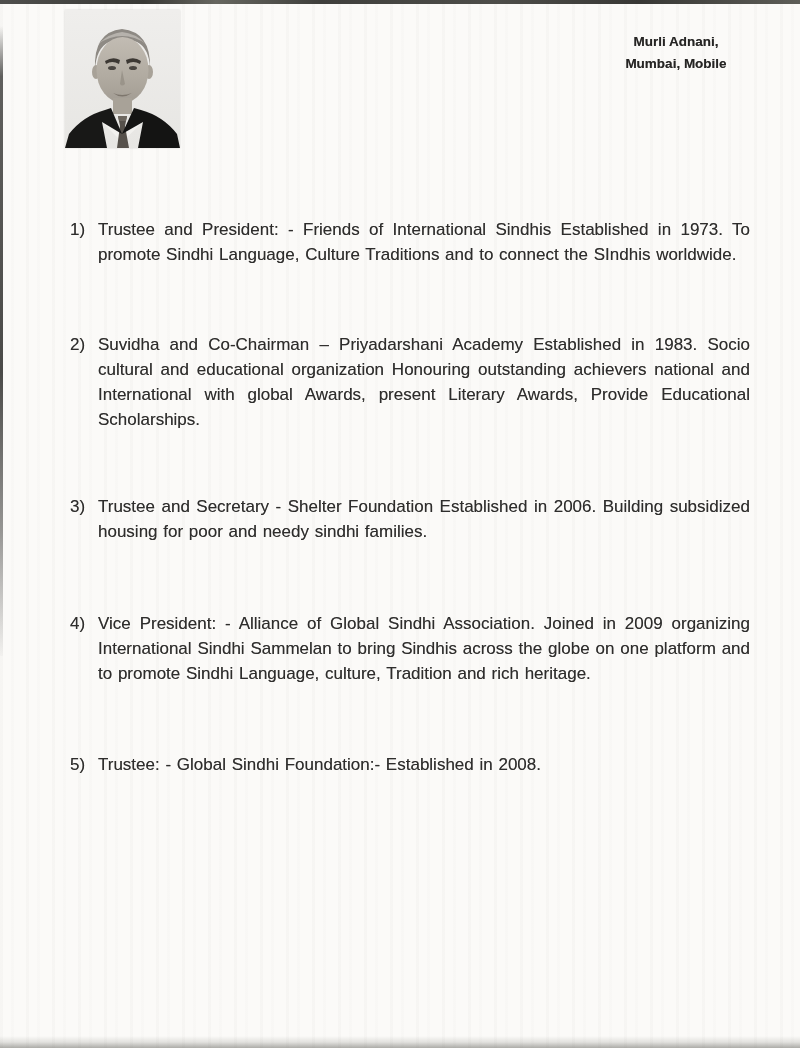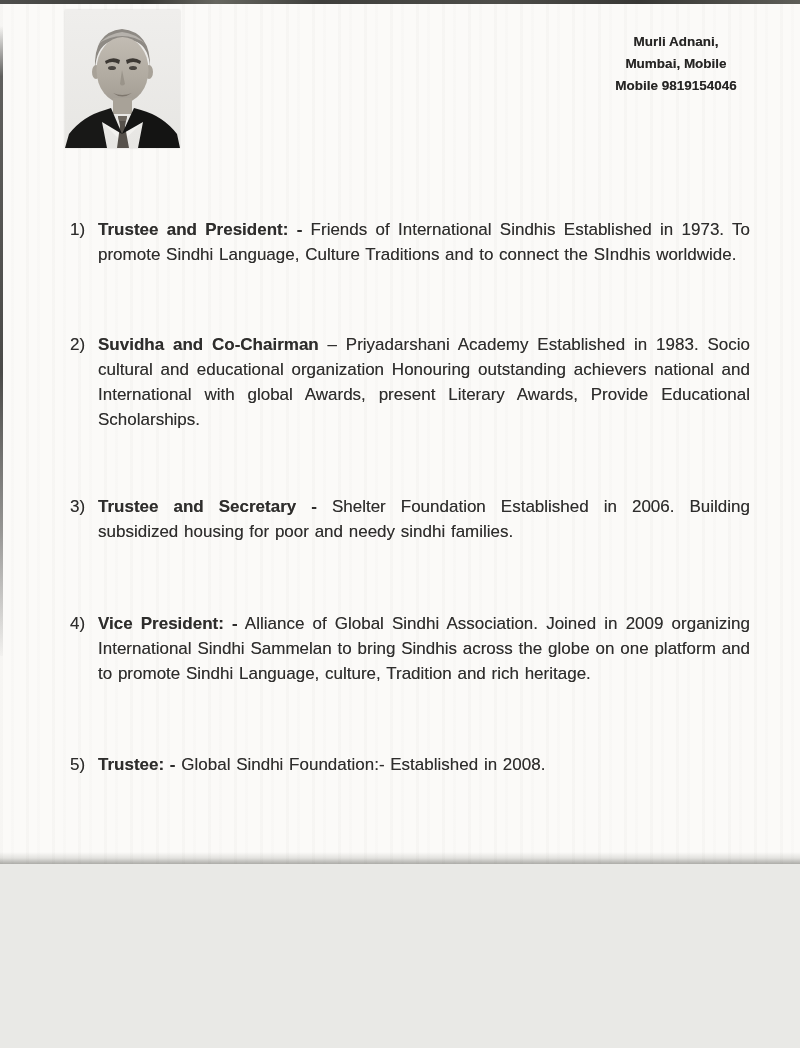--- a/index.html
+++ b/index.html
@@ -3,21 +3,21 @@
 <meta charset="utf-8">
 <style>
   html, body {
     margin: 0;
     padding: 0;
     background: #e9e9e6;
   }
   .page {
     position: relative;
     width: 800px;
-    height: 864px;
+    height: 1048px;
     margin: 0 auto;
     overflow: hidden;
     background:
       repeating-linear-gradient(90deg,
         rgba(120,118,110,0.035) 0px, rgba(120,118,110,0.035) 3px,
         rgba(255,255,255,0) 3px, rgba(255,255,255,0) 11px,
         rgba(120,118,110,0.02) 11px, rgba(120,118,110,0.02) 14px,
         rgba(255,255,255,0) 14px, rgba(255,255,255,0) 26px),
       linear-gradient(#fbfaf8, #fbfaf8);
     font-family: "Liberation Sans", "DejaVu Sans", sans-serif;
@@ -74,21 +74,21 @@
     left: 70px; top: 217px;
     width: 680px;
     font-size: 17px;
     line-height: 25px;
     word-spacing: 1px;
     text-shadow: 0 0 0.6px rgba(46,45,44,0.5);
   }
   .item { display: flex; }
   .item .num { flex: 0 0 28px; }
   .item .body { flex: 1 1 auto; text-align: justify; }
-  .item .lead { font-weight: bold; }
+  .item .lead { font-weight: normal; }
   .item-1 { margin-bottom: 65px; }
   .item-2 { margin-bottom: 62px; }
   .item-3 { margin-bottom: 67px; }
   .item-4 { margin-bottom: 66px; }
   .item-5 { margin-bottom: 22px; }
   .closing {
     margin: 0;
     text-align: justify;
   }
 </style>
@@ -143,21 +143,20 @@
 
       <path d="M0,138 L4,124 Q18,106 40,100 L46,98 L57,124 L37,112 L42,138 Z" fill="#181817"></path>
       <path d="M115,138 L112,124 Q98,106 76,100 L69,98 L57,124 L78,112 L73,138 Z" fill="#141413"></path>
       <path d="M42,138 L37,112 L57,132 L78,112 L73,138 Z" fill="#1d1d1c" opacity="0"></path>
     </svg>
   </div>
 
   <div class="contact">
     <div>Murli Adnani,</div>
     <div>Mumbai, Mobile</div>
-    <div>Mobile 9819154046</div>
   </div>
 
   <div class="content">
 
     <div class="item item-1">
       <span class="num">1)</span>
       <span class="body"><span class="lead">Trustee and President: -</span> <span>Friends of International Sindhis Established in 1973. To promote Sindhi Language, Culture Traditions and to connect the SIndhis worldwide.</span></span>
     </div>
 
     <div class="item item-2">

